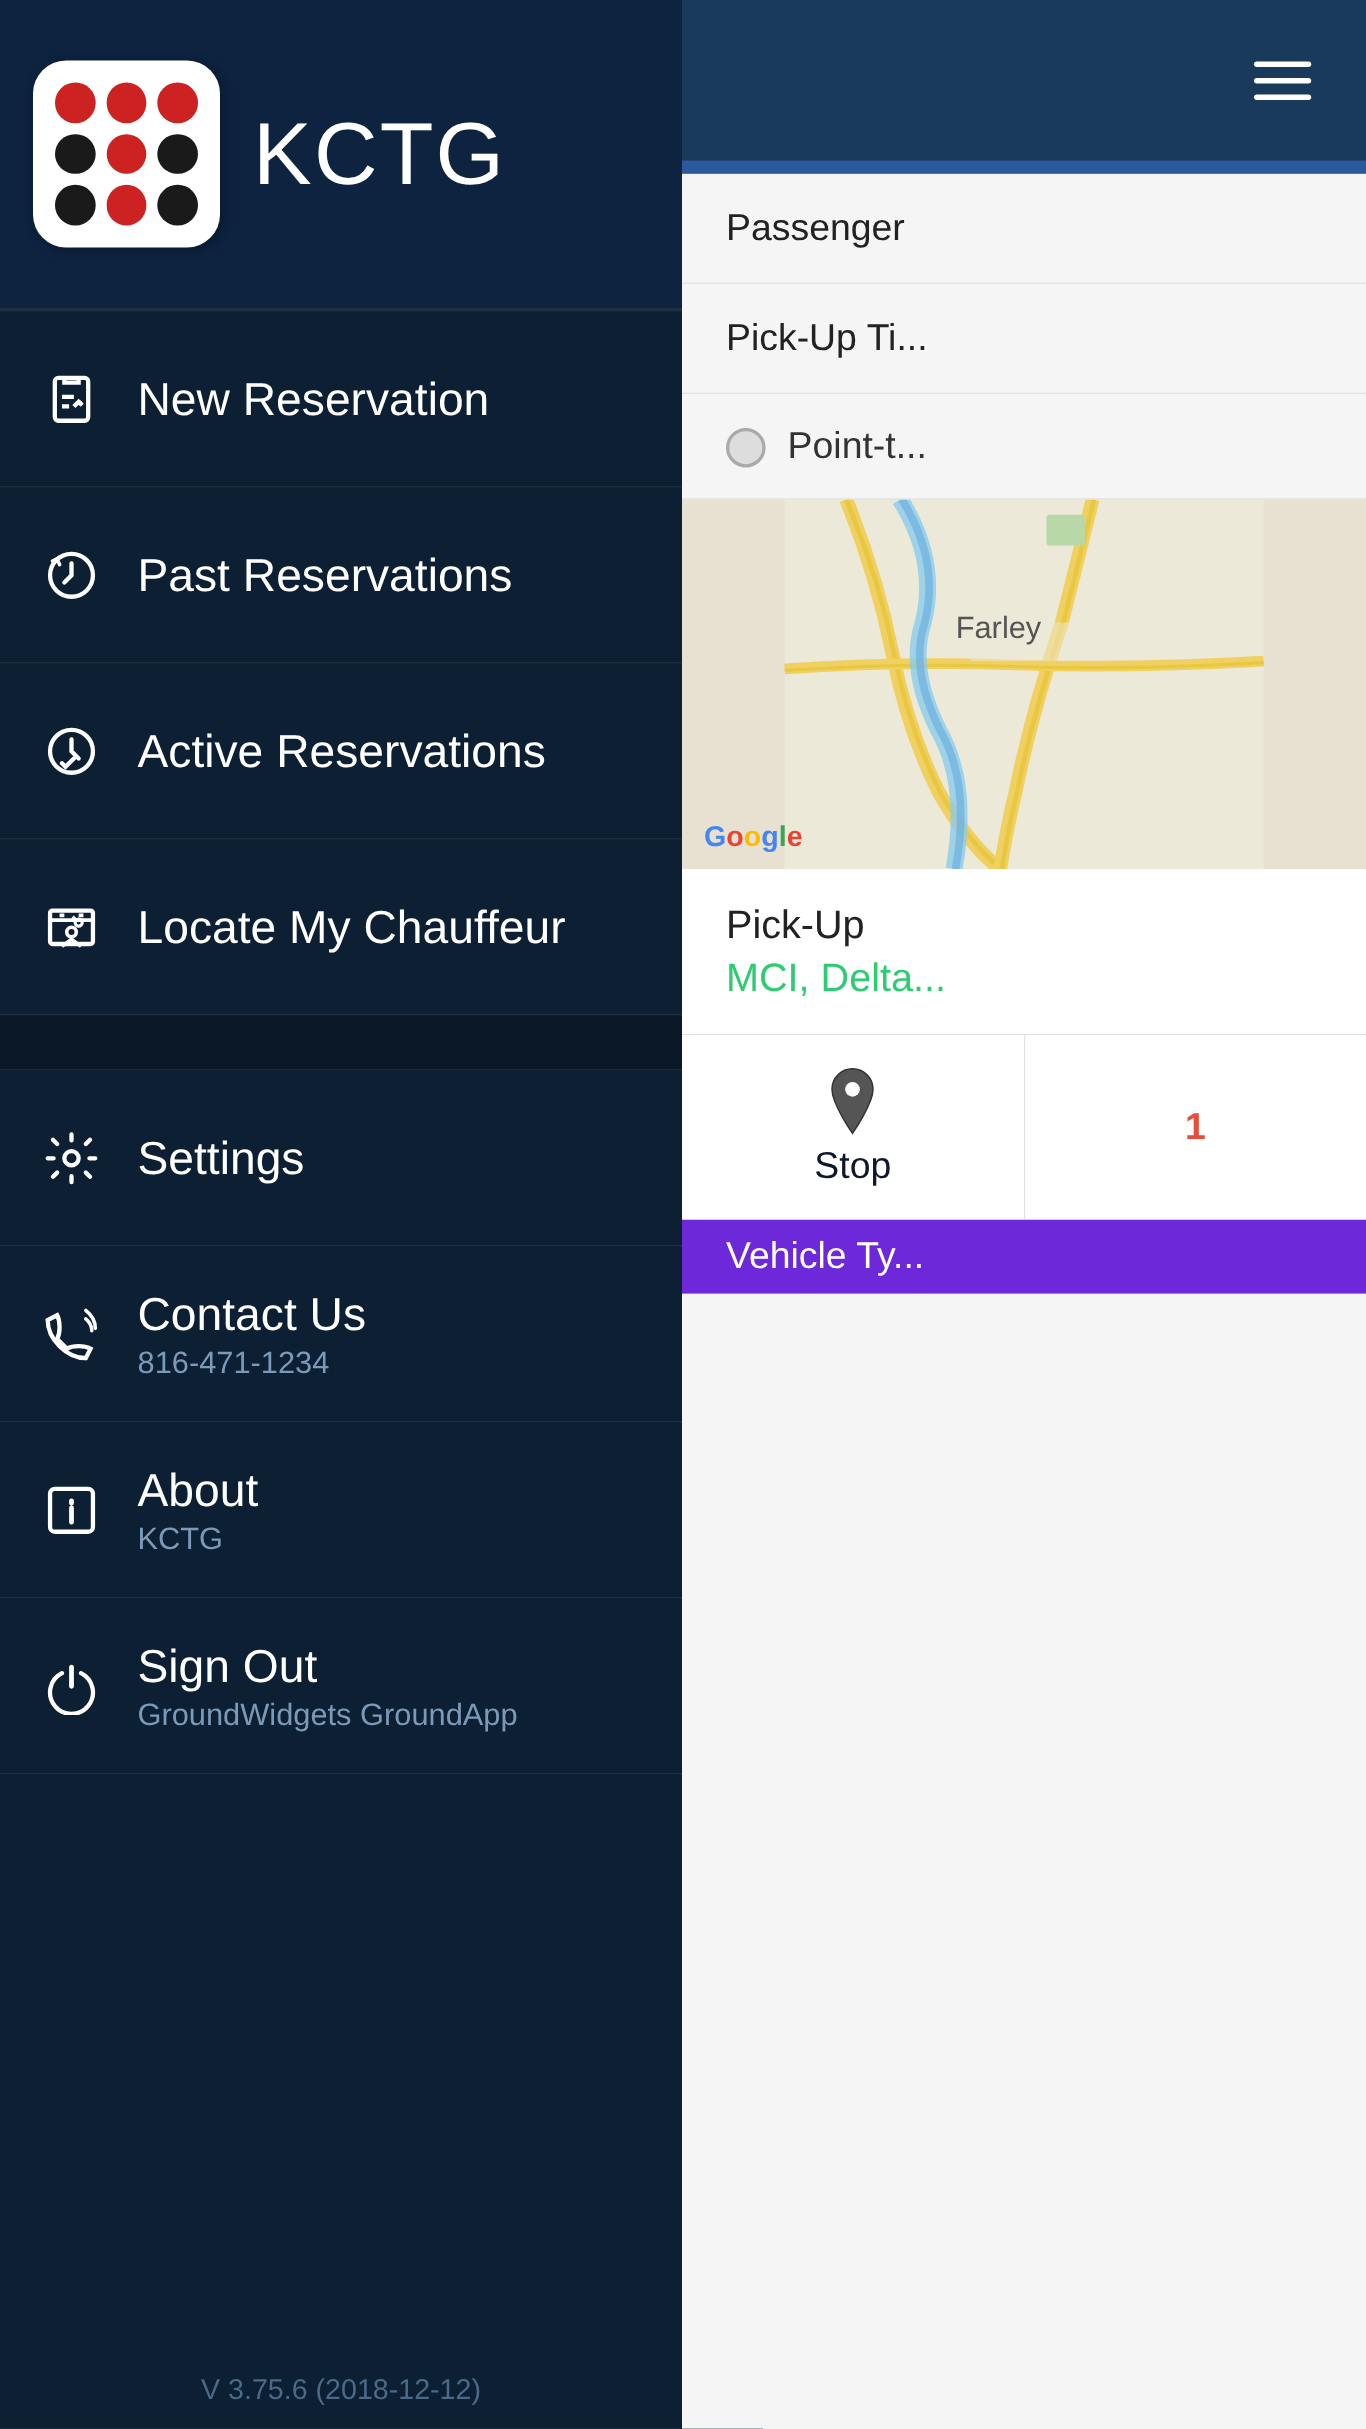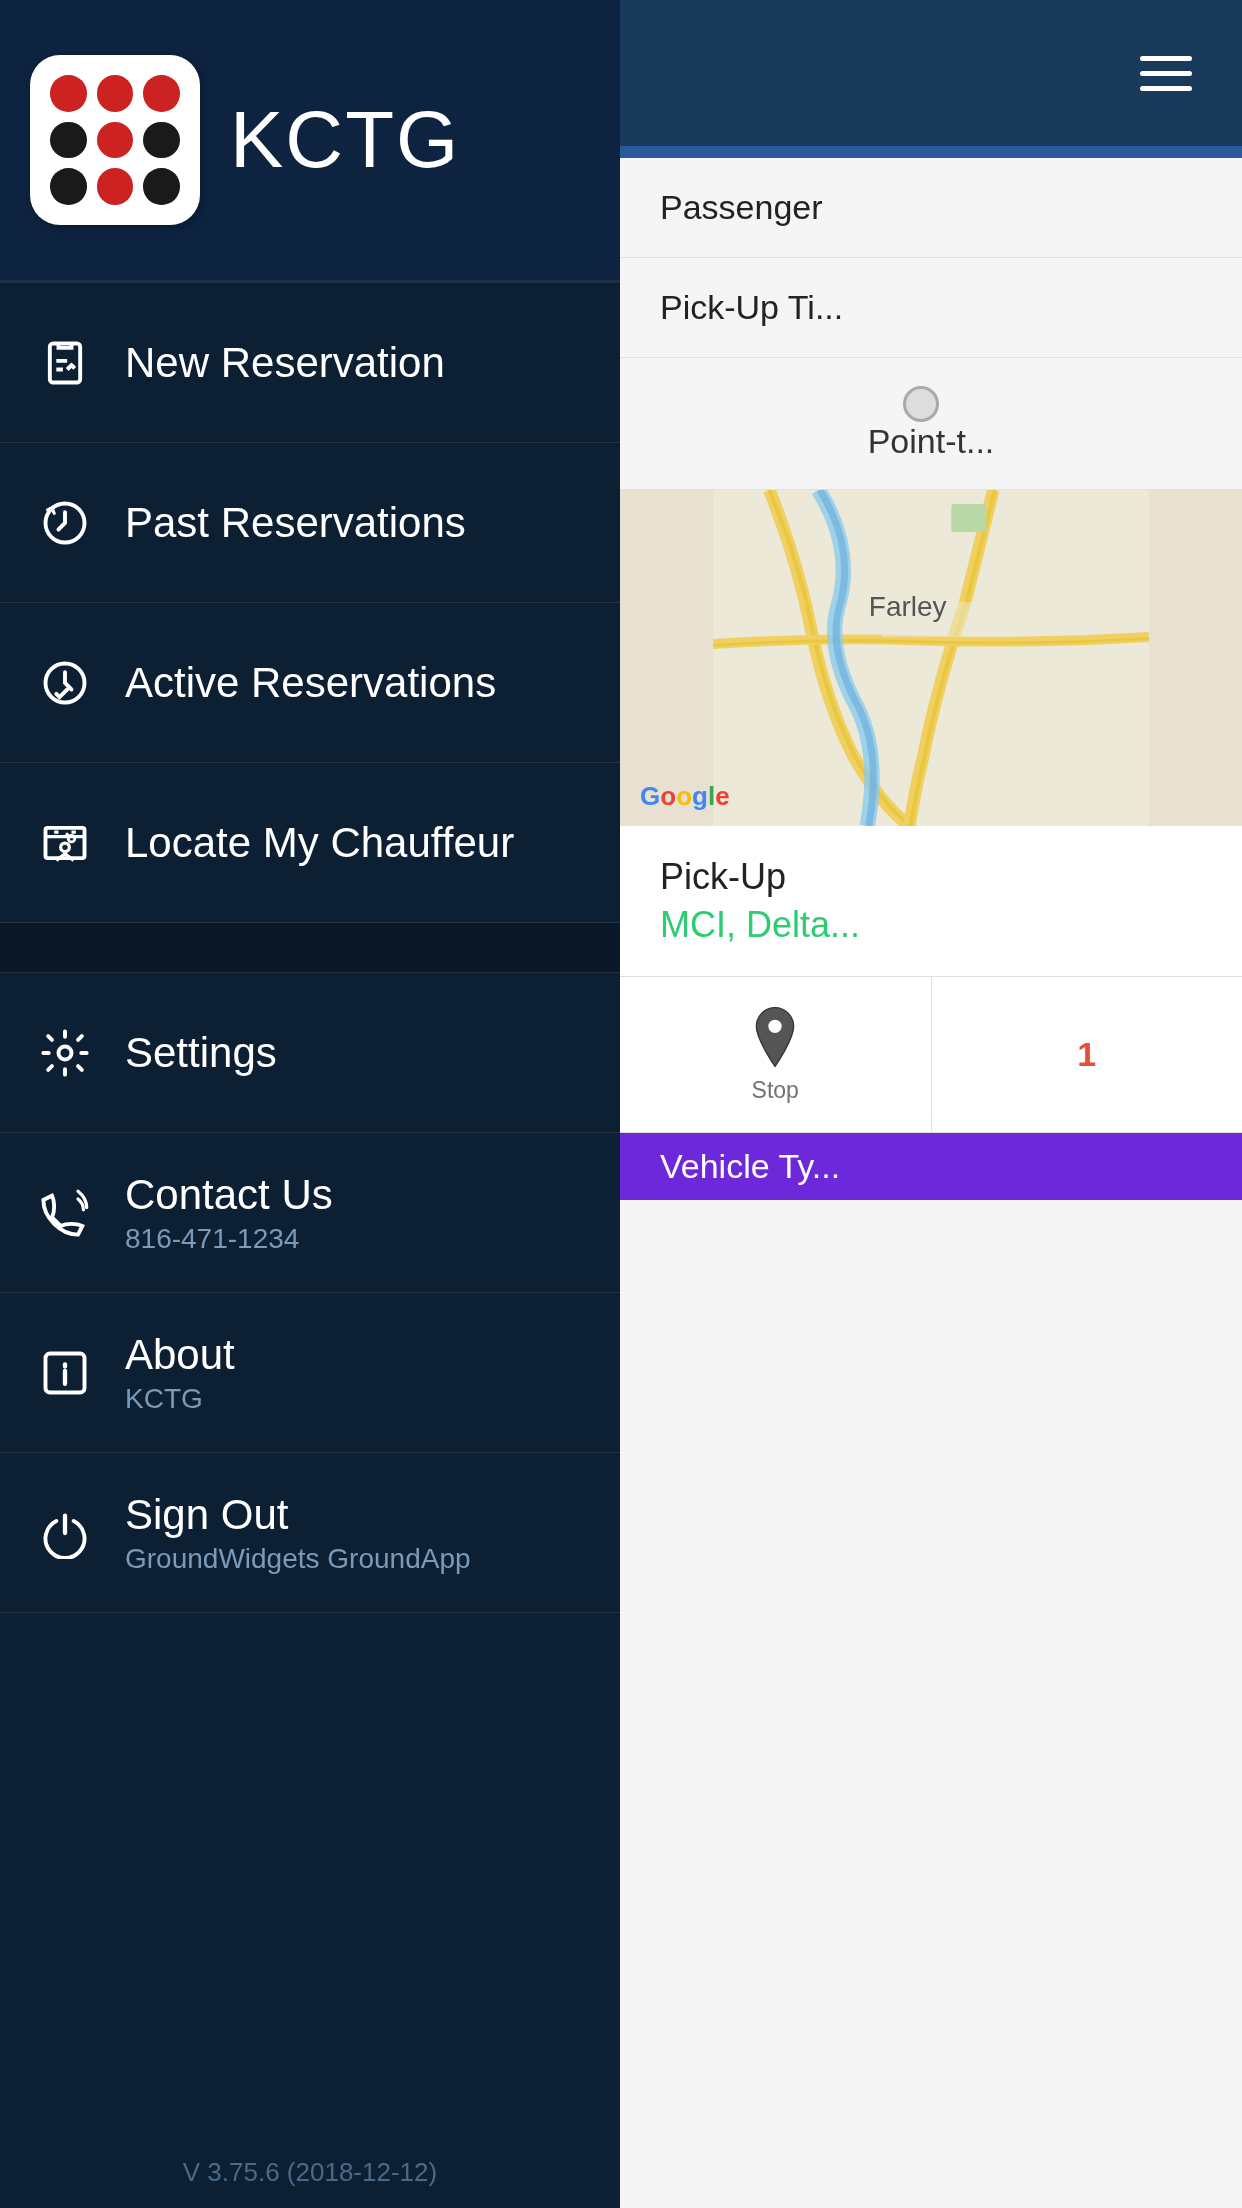--- a/index.html
+++ b/index.html
@@ -182,24 +182,23 @@
     }
 
     .form-field-label {
       font-size: 34px;
       color: #222;
       font-weight: 400;
     }
 
     .radio-row {
       display: flex;
-      align-items: center;
+      align-items: flex-end;
       padding: 28px 40px;
       border-bottom: 1px solid #e0e0e0;
-      flex-direction: column;
     }
 
     .radio-circle {
       width: 36px;
       height: 36px;
       border-radius: 50%;
       border: 3px solid #aaa;
       background: #ddd;
       margin-right: 20px;
       flex-shrink: 0;
@@ -263,22 +262,22 @@
       border-right: none;
     }
 
     .stop-pin-icon {
       width: 54px;
       height: 64px;
       margin-bottom: 8px;
     }
 
     .stop-cell-label {
-      font-size: 23px;
-      color: #737373;
+      font-size: 34px;
+      color: #0f172a;
     }
 
     .stop-cell-number {
       font-size: 34px;
       color: #e74c3c;
       font-weight: bold;
     }
 
     .vehicle-type-row {
       background: #6d28d9;

